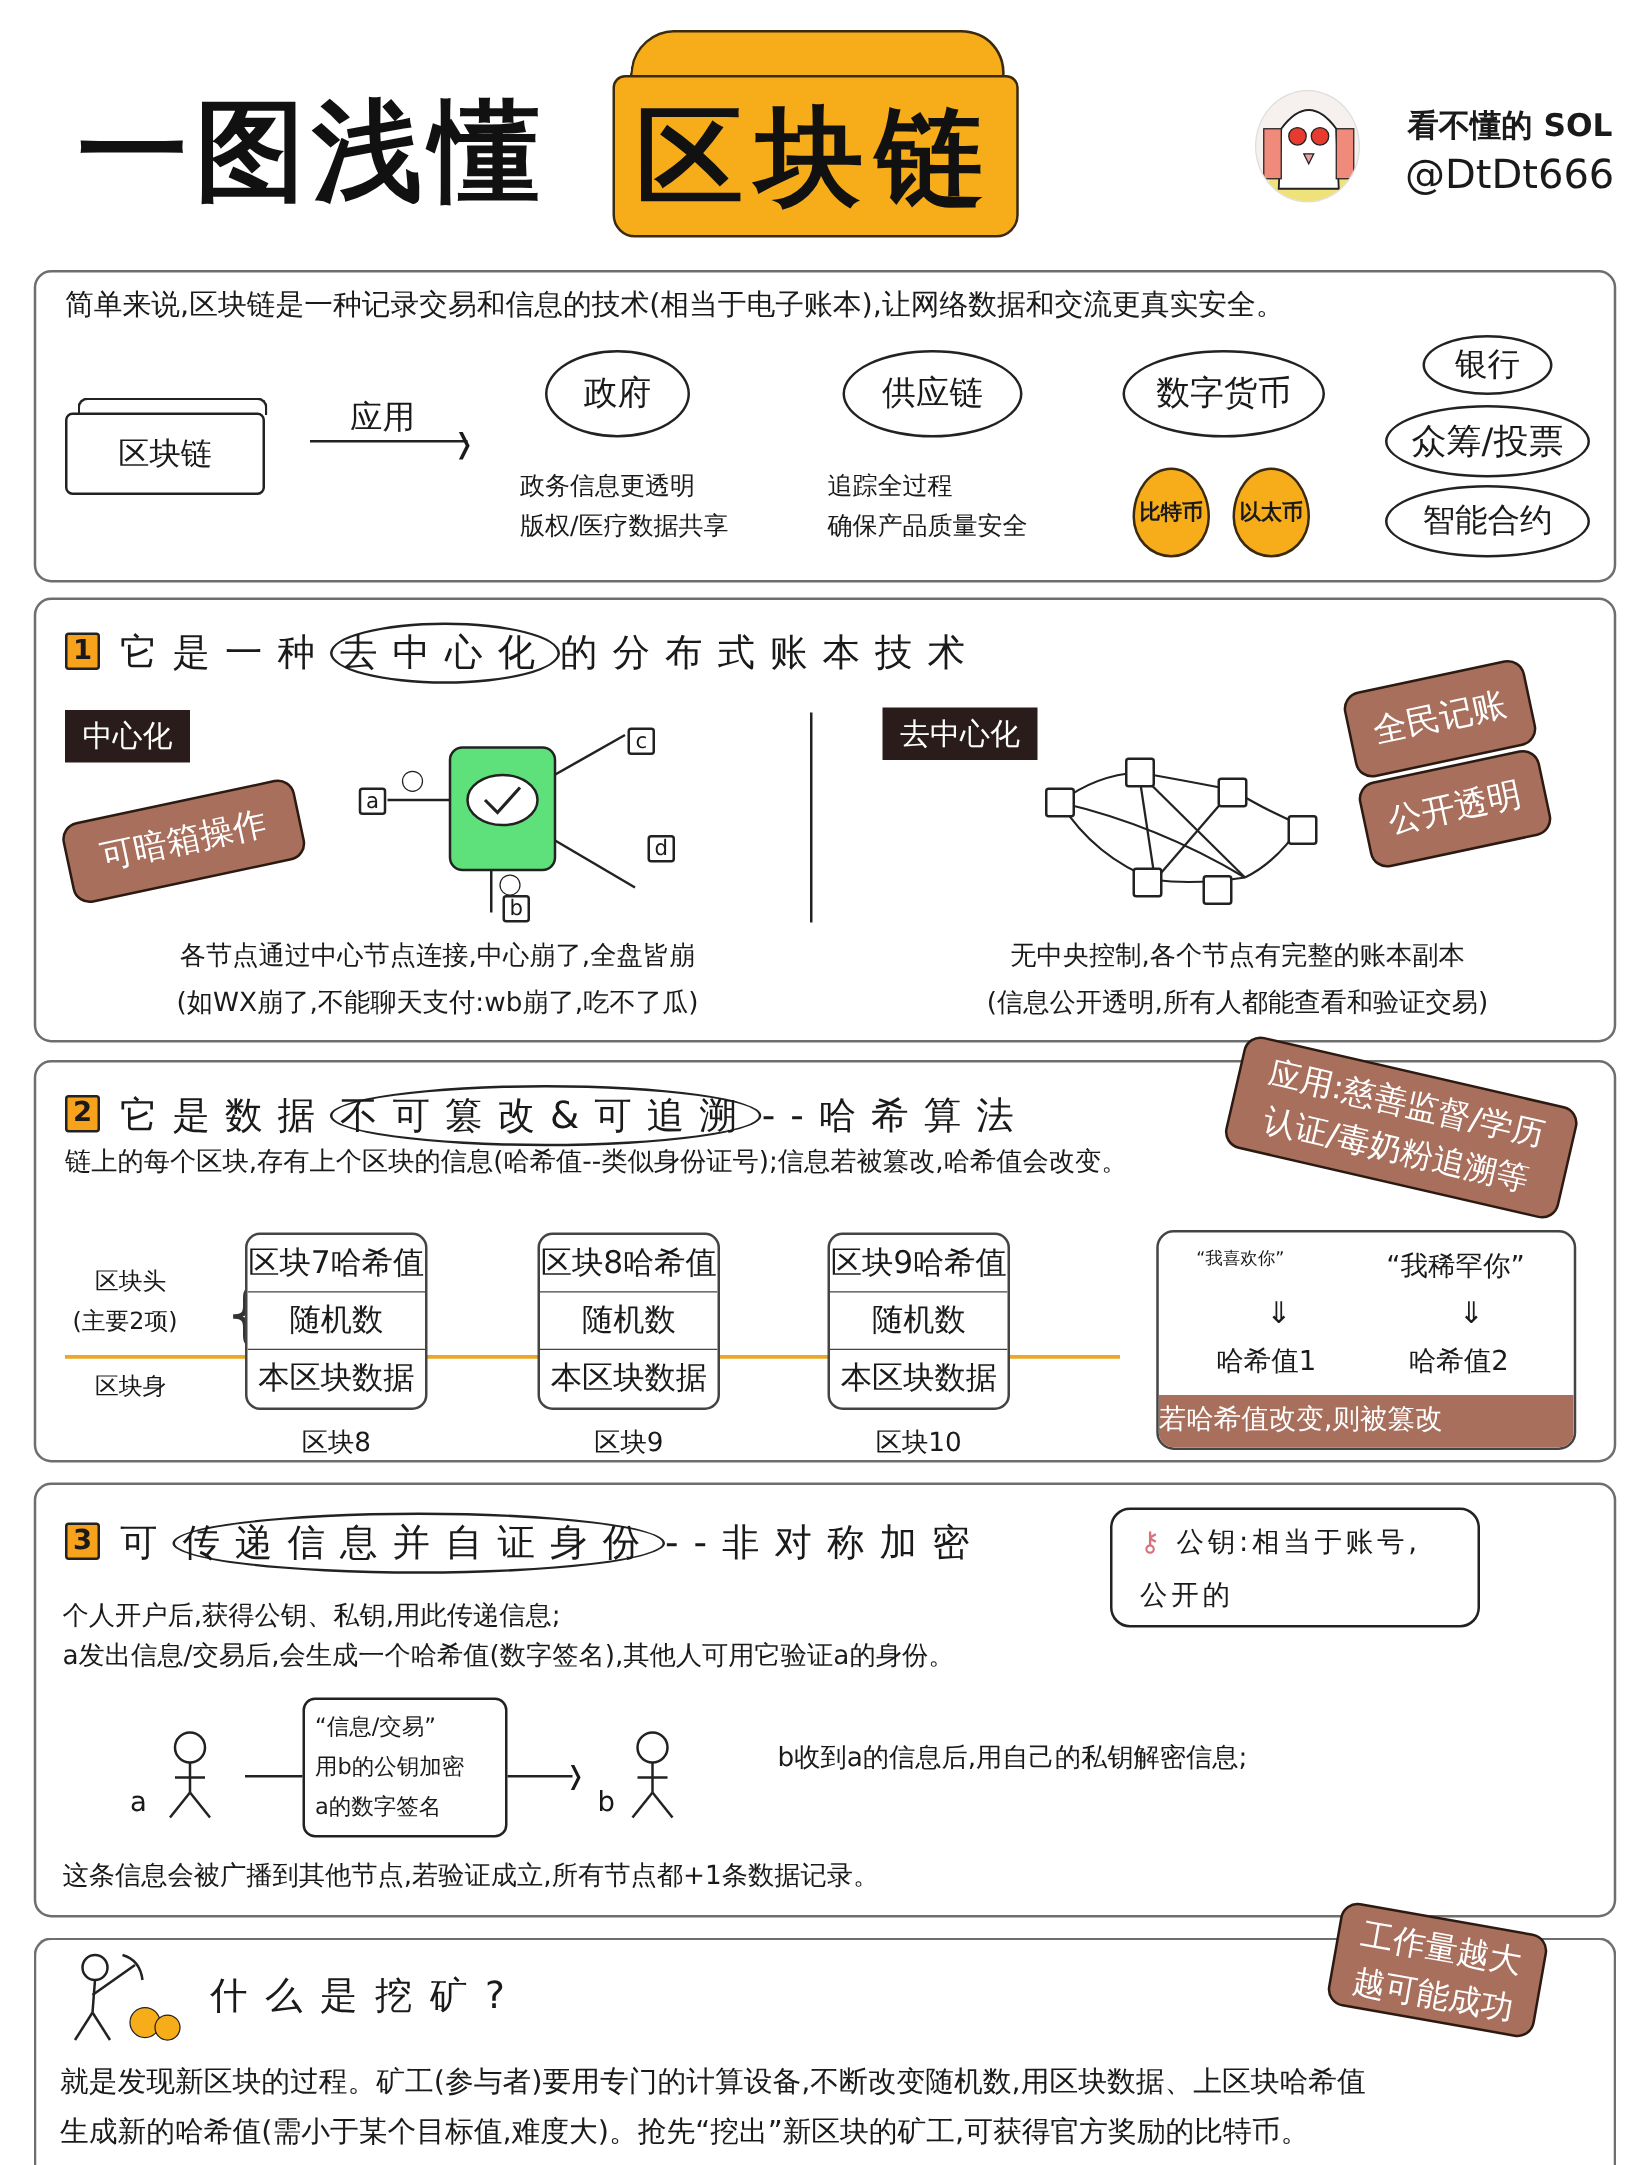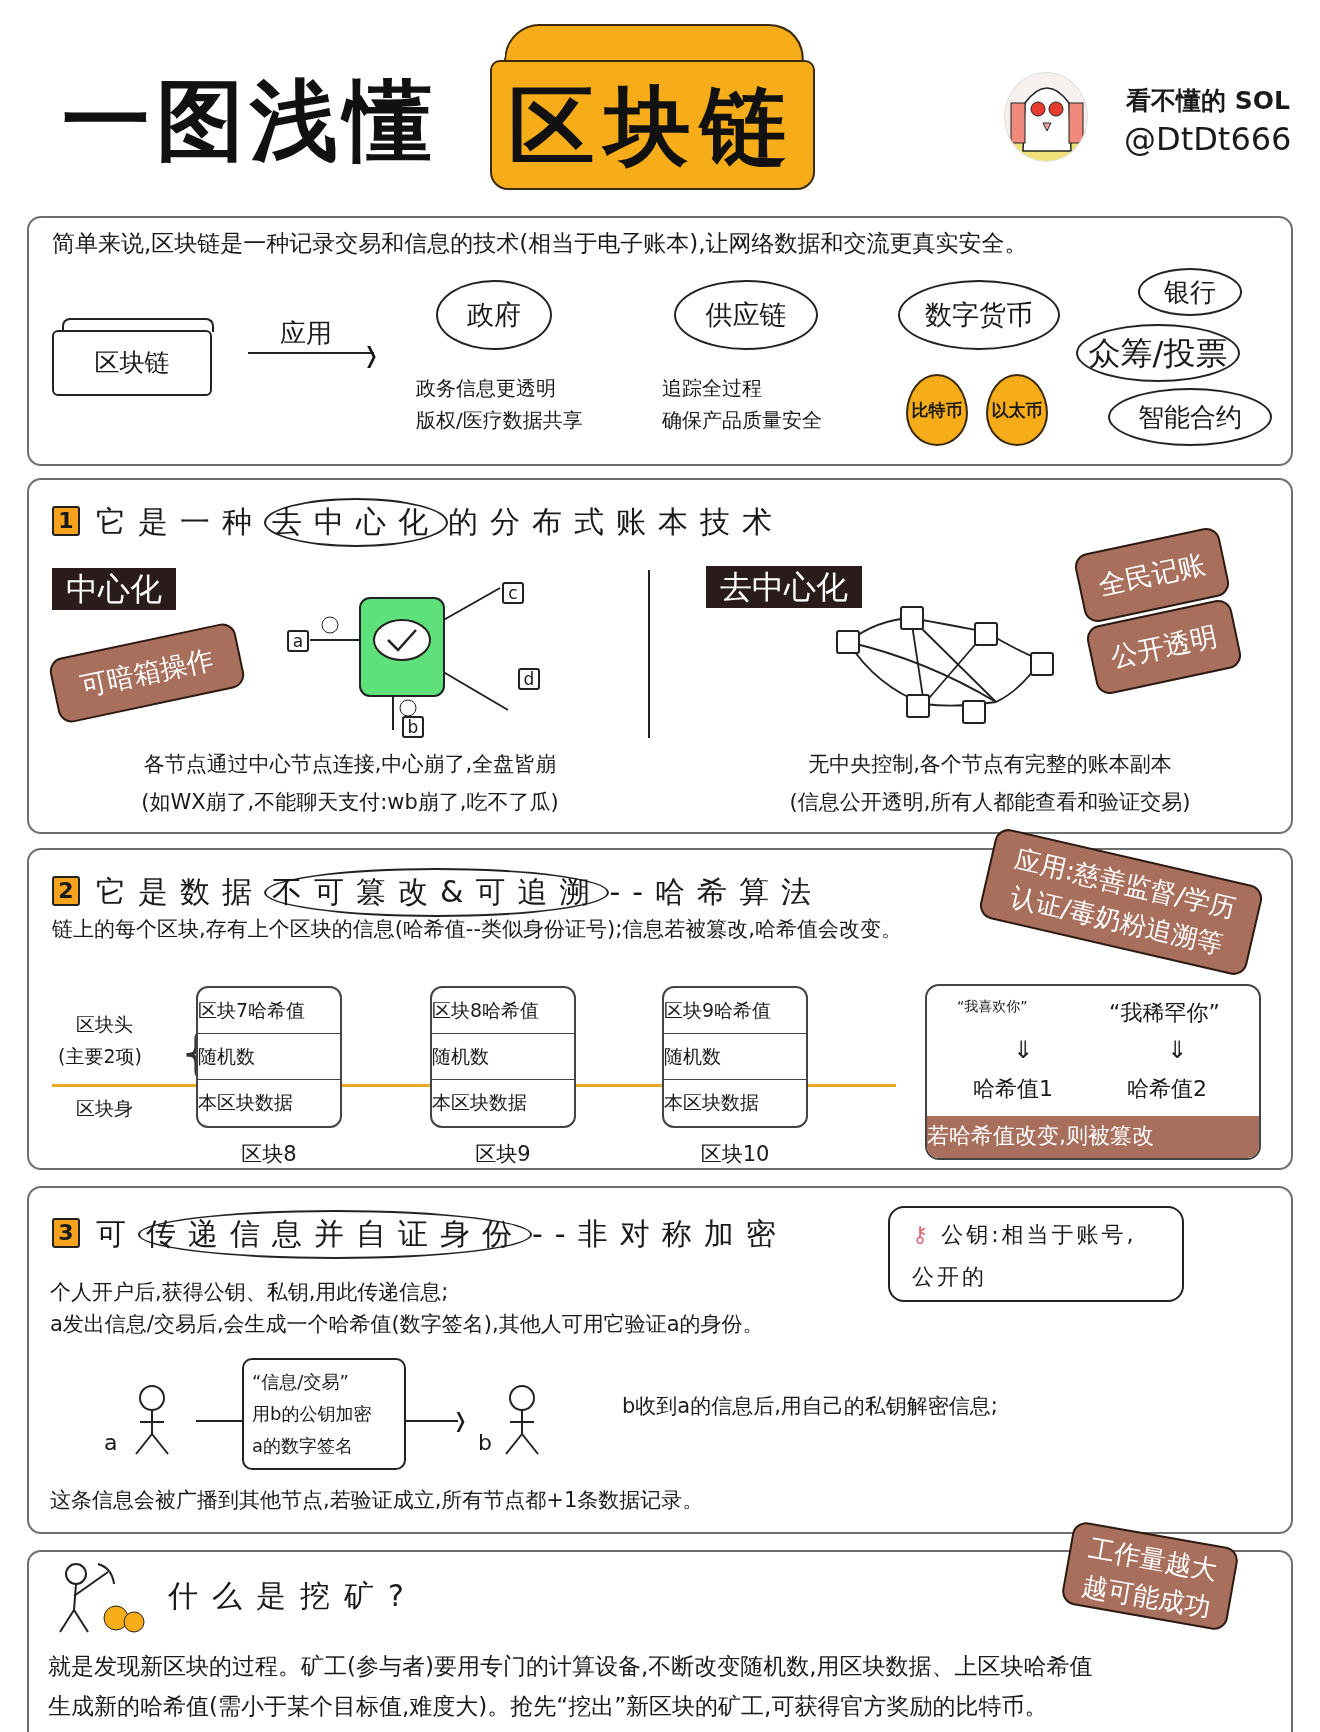--- a/index.html
+++ b/index.html
@@ -45,53 +45,53 @@
   .apply-arrow { left: 248px; top: 352px; width: 126px; height: 2px; background: #222; }
   .apply-arrow-head { left: 362px; top: 343px; font-size: 22px; }
   .oval {
     position: absolute; border: 2px solid #222; border-radius: 50%;
     font-size: 27px; text-align: center;
   }
   .oval.gov { left: 436px; top: 280px; width: 116px; height: 70px; line-height: 66px; }
   .oval.supply { left: 674px; top: 280px; width: 144px; height: 70px; line-height: 66px; }
   .oval.coin { left: 898px; top: 280px; width: 162px; height: 70px; line-height: 66px; }
   .oval.bank { left: 1138px; top: 268px; width: 104px; height: 48px; line-height: 44px; font-size: 26px; }
-  .oval.vote { left: 1076px; top: 324px; width: 164px; height: 58px; line-height: 54px; font-size: 32px; }
+  .oval.vote { left: 1108px; top: 324px; width: 164px; height: 58px; line-height: 54px; font-size: 28px; }
   .oval.contract { left: 1108px; top: 388px; width: 164px; height: 58px; line-height: 54px; font-size: 26px; }
   .app-desc { font-size: 20px; line-height: 32px; }
   .coin-egg {
     position: absolute; width: 62px; height: 72px; background: #f7ad19; border: 2px solid #3a2a10;
     border-radius: 50% 50% 50% 50% / 55% 55% 45% 45%; font-size: 17px; text-align: center; line-height: 68px; font-weight: bold;
   }
 
   
   .num-badge {
     position: absolute; width: 28px; height: 30px; background: #f7a21c; border: 2px solid #222;
     border-radius: 3px; font-size: 22px; font-weight: bold; text-align: center; line-height: 26px;
   }
   .sec-title { position: absolute; font-size: 30px; letter-spacing: 12px; }
   .sec-oval { display: inline-block; border: 2px solid #222; border-radius: 50%; padding: 2px 6px; letter-spacing: 12px; }
   .dark-tag {
-    position: absolute; background: #2a1c1a; color: #fff; font-size: 32px; padding: 0 14px;
+    position: absolute; background: #2a1c1a; color: #fff; font-size: 24px; padding: 0 14px;
     height: 42px; line-height: 42px;
   }
   .brown-tag {
     position: absolute; background: #a86f5c; color: #fff; border: 2px solid #2b1a12;
     border-radius: 14px; font-size: 27px; text-align: center;
   }
   .center-text { position: absolute; font-size: 21px; text-align: center; }
 
   .node { position: absolute; width: 24px; height: 24px; border: 2px solid #222; border-radius: 3px; background: #fff; }
   .letter-node { position: absolute; width: 22px; height: 22px; border: 2px solid #222; border-radius: 3px; font-size: 17px; text-align: center; line-height: 18px; background: #fff; }
 
   
   .block {
     position: absolute; width: 146px; border: 2px solid #444; border-radius: 12px; overflow: hidden; background: #fff;
   }
-  .block .row { height: 46px; line-height: 44px; font-size: 19px; border-bottom: 1.5px solid #444; }
+  .block .row { height: 46px; line-height: 44px; text-align: center; font-size: 25px; border-bottom: 1.5px solid #444; }
   .block .row:last-child { border-bottom: none; }
   .block-label { position: absolute; font-size: 21px; text-align: center; width: 146px; }
   .hash-box {
     position: absolute; left: 925px; top: 984px; width: 336px; height: 176px; border: 2px solid #444;
     border-radius: 14px; overflow: hidden; background: #fff;
   }
   .hash-footer { position: absolute; left: 0; bottom: 0; width: 100%; height: 42px; background: #a86f5c; color: #fff; font-size: 22px; text-align: left; line-height: 40px; }
   .key-box {
     position: absolute; left: 888px; top: 1206px; width: 296px; height: 96px; border: 2px solid #222;
     border-radius: 16px; background: #fff; padding: 6px 22px; font-size: 22px; line-height: 42px; letter-spacing: 3px;

